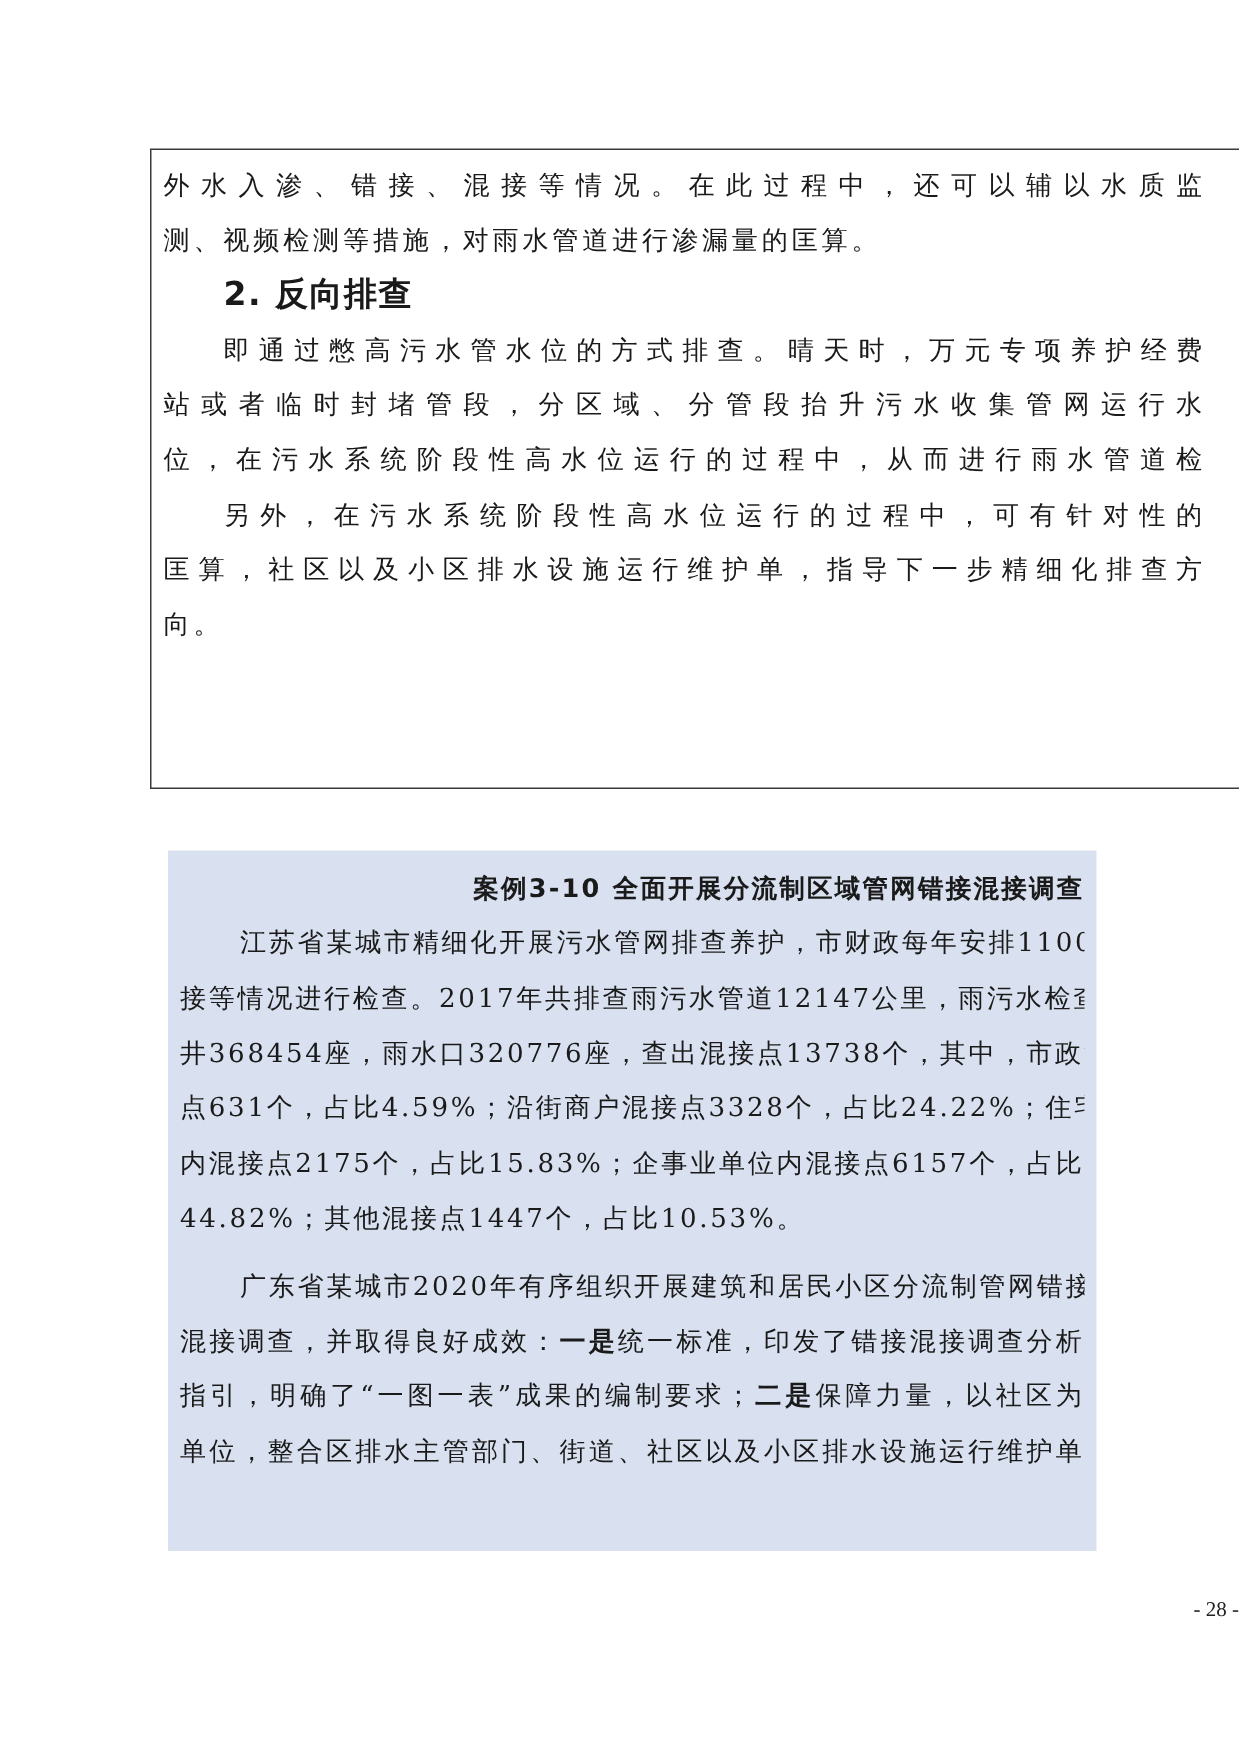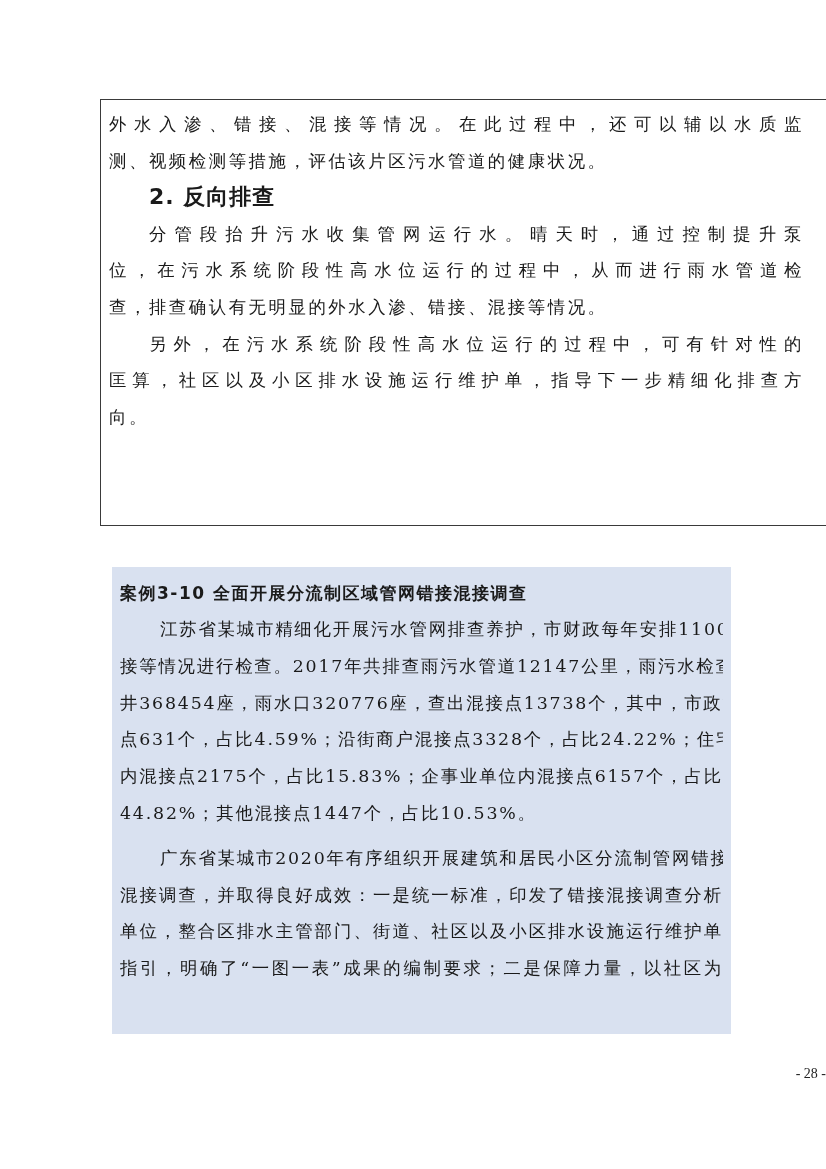--- a/index.html
+++ b/index.html
@@ -55,71 +55,71 @@
       width: 619px;
       height: 467px;
       background: #d9e1f0;
       box-sizing: border-box;
       padding: 8px 8px 0 8px;
     }
     .case-title {
       font-family: "DejaVu Sans", "Liberation Sans", sans-serif;
       font-weight: bold;
       font-size: 17px;
-      text-align: left;
+      text-align: right;
       line-height: 36px;
       height: 36px;
       letter-spacing: 1.5px;
     }
     .case-box .line {
       line-height: 36.8px;
       height: 36.8px;
       letter-spacing: 1.8px;
     }
     .gap {
       height: 8px;
     }
     b.emph {
       font-family: "DejaVu Sans", "Liberation Sans", sans-serif;
-      font-weight: normal;
+      font-weight: bold;
     }
     .page-number {
       position: absolute;
       left: 0;
       width: 826px;
       top: 1066px;
       text-align: right;
       font-size: 14px;
       font-family: "Liberation Serif", serif;
       color: #222;
     }
   </style>
 </head>
 <body>
 
 <div class="bordered-box">
   <div class="line">外水入渗、错接、混接等情况。在此过程中，还可以辅以水质监</div>
-  <div class="line last">测、视频检测等措施，评估该片区污水管道的健康状况。</div>
+  <div class="line last">测、视频检测等措施，对雨水管道进行渗漏量的匡算。</div>
   <div class="line heading indent">2. 反向排查</div>
-  <div class="line indent">分管段抬升污水收集管网运行水。晴天时，通过控制提升泵</div>
+  <div class="line indent">即通过憋高污水管水位的方式排查。晴天时，万元专项养护经费</div>
+  <div class="line">站或者临时封堵管段，分区域、分管段抬升污水收集管网运行水</div>
   <div class="line">位，在污水系统阶段性高水位运行的过程中，从而进行雨水管道检</div>
-  <div class="line last">查，排查确认有无明显的外水入渗、错接、混接等情况。</div>
   <div class="line indent">另外，在污水系统阶段性高水位运行的过程中，可有针对性的</div>
   <div class="line">匡算，社区以及小区排水设施运行维护单，指导下一步精细化排查方</div>
   <div class="line last">向。</div>
 </div>
 
 <div class="case-box">
   <div class="case-title">案例3-10  全面开展分流制区域管网错接混接调查</div>
   <div class="line indent">江苏省某城市精细化开展污水管网排查养护，市财政每年安排1100</div>
   <div class="line">接等情况进行检查。2017年共排查雨污水管道12147公里，雨污水检查</div>
   <div class="line">井368454座，雨水口320776座，查出混接点13738个，其中，市政混接</div>
   <div class="line">点631个，占比4.59%；沿街商户混接点3328个，占比24.22%；住宅小区</div>
   <div class="line">内混接点2175个，占比15.83%；企事业单位内混接点6157个，占比</div>
   <div class="line last">44.82%；其他混接点1447个，占比10.53%。</div>
   <div class="gap"></div>
   <div class="line indent">广东省某城市2020年有序组织开展建筑和居民小区分流制管网错接</div>
   <div class="line"><span>混接调查，并取得良好成效：</span><b class="emph">一是</b><span>统一标准，印发了错接混接调查分析</span></div>
+  <div class="line"><span>指引，明确了“一图一表”成果的编制要求；</span><b class="emph">二是</b><span>保障力量，以社区为</span></div>
   <div class="line">单位，整合区排水主管部门、街道、社区以及小区排水设施运行维护单</div>
-  <div class="line"><span>指引，明确了“一图一表”成果的编制要求；</span><b class="emph">二是</b><span>保障力量，以社区为</span></div>
 </div>
 
 <div class="page-number">- 28 -</div>
 
 </body></html>

